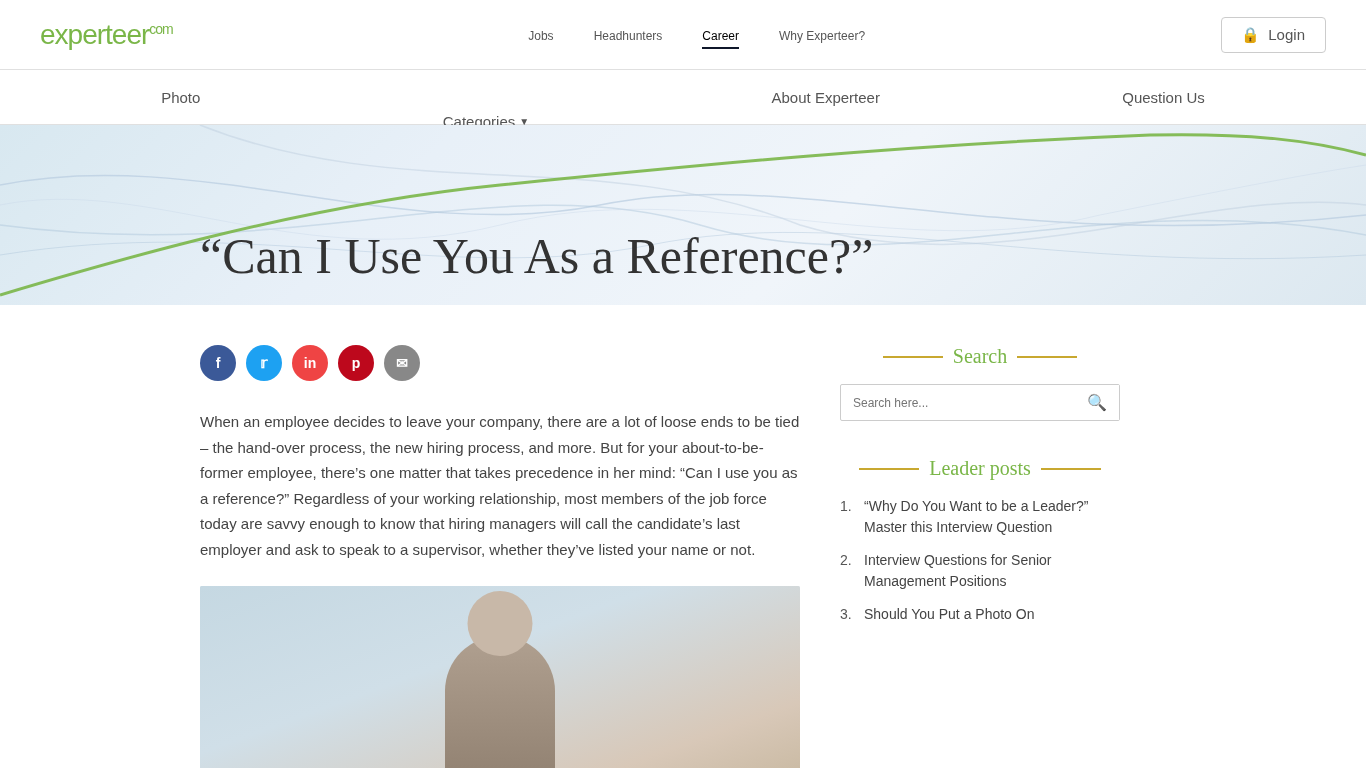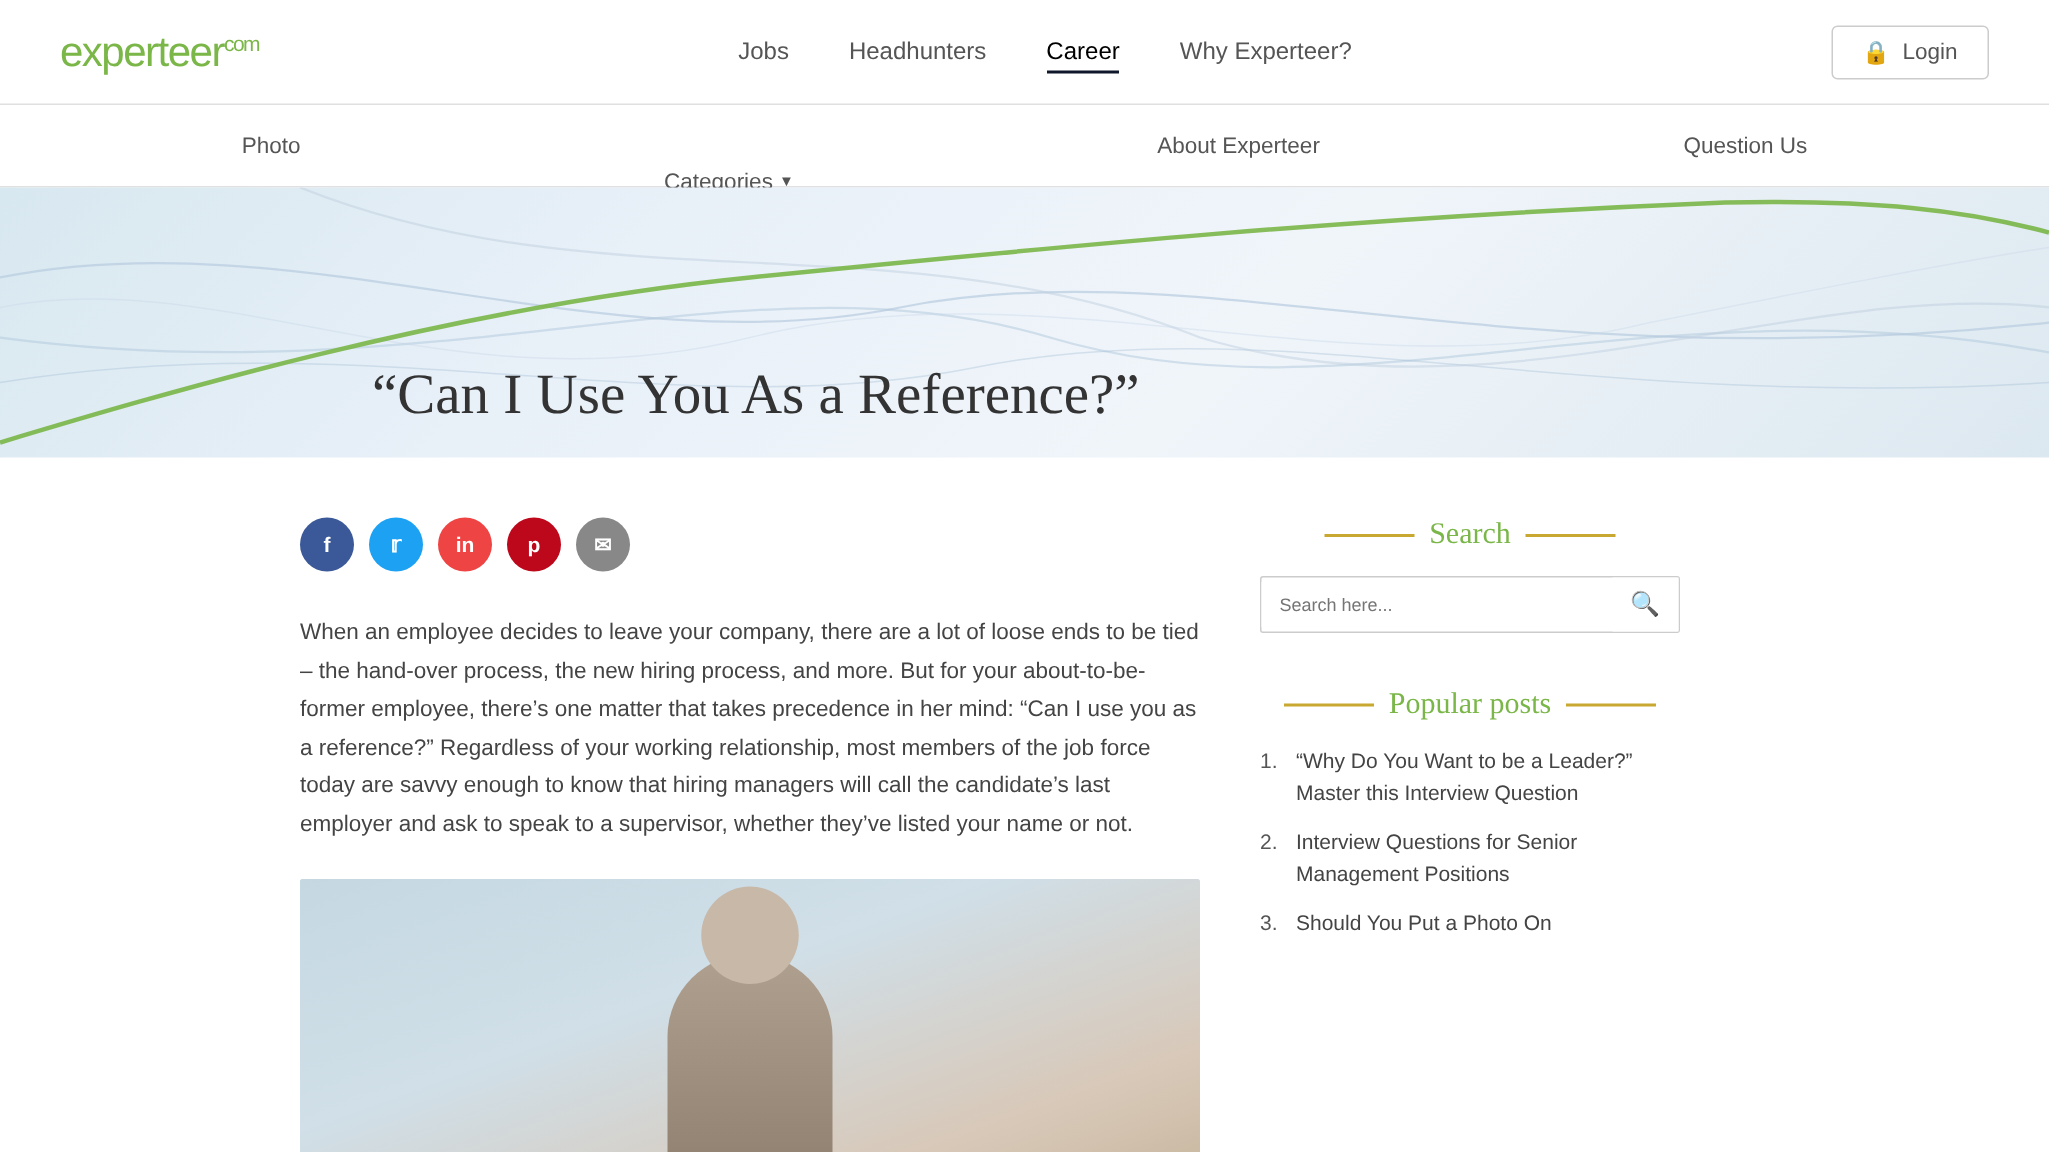--- a/index.html
+++ b/index.html
@@ -27,21 +27,21 @@
     .top-nav-links {
       display: flex;
       align-items: center;
       gap: 40px;
       list-style: none;
     }
     .top-nav-links li a {
       text-decoration: none;
       color: #555;
       font-family: Arial, sans-serif;
-      font-size: 16px;
+      font-size: 12px;
     }
     .top-nav-links li.active a {
       color: #000000;
       border-bottom: 2px solid #0f172a;
       padding-bottom: 4px;
     }
     .login-btn {
       display: flex;
       align-items: center;
       gap: 8px;
@@ -87,25 +87,24 @@
       position: relative;
       width: 100%;
       height: 180px;
       background: linear-gradient(135deg, #d8e8f0 0%, #e8f0f8 30%, #f0f5fa 60%, #dce8f0 100%);
       overflow: hidden;
     }
     .hero-title {
       position: absolute;
       bottom: 20px;
       left: 200px;
-      font-size: 38px;
+      font-size: 50px;
       font-family: Georgia, serif;
       color: #333;
       font-weight: normal;
-      margin-left: 48px;
     }
 
     
     .main-content {
       display: flex;
       gap: 40px;
       padding: 40px 200px 40px 200px;
       max-width: 1366px;
     }
 
@@ -343,21 +342,21 @@
       <div class="search-box">
         <input class="search-input" type="text" placeholder="Search here..." style="">
         <button class="search-btn">
           <span>🔍</span>
         </button>
       </div>
     </div>
 
     <div class="sidebar-section">
       <div class="sidebar-section-title">
-        <span>Popular posts</span>
+        <span>Leader posts</span>
       </div>
       <ol class="popular-posts">
         <li>
           <span class="post-number">1.</span>
           <a href="#" class="post-link">“Why Do You Want to be a Leader?” Master this Interview Question</a>
         </li>
         <li>
           <span class="post-number">2.</span>
           <a href="#" class="post-link">Interview Questions for Senior Management Positions</a>
         </li>

